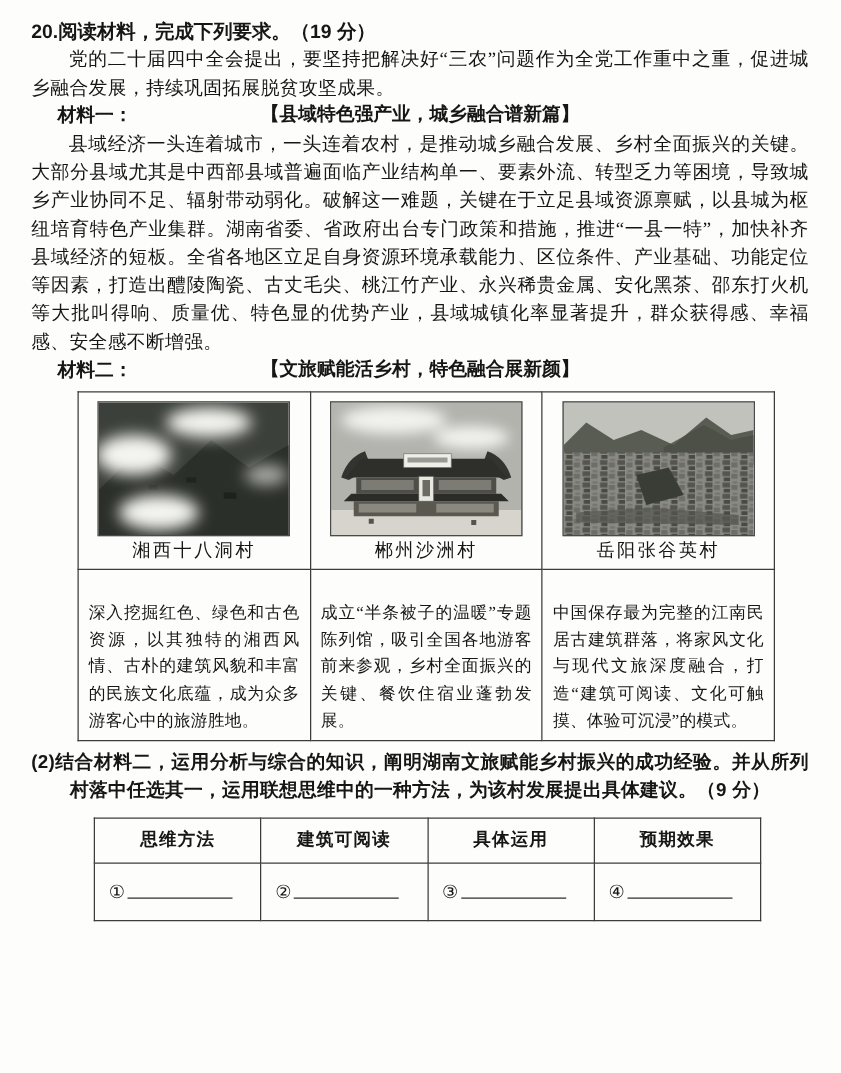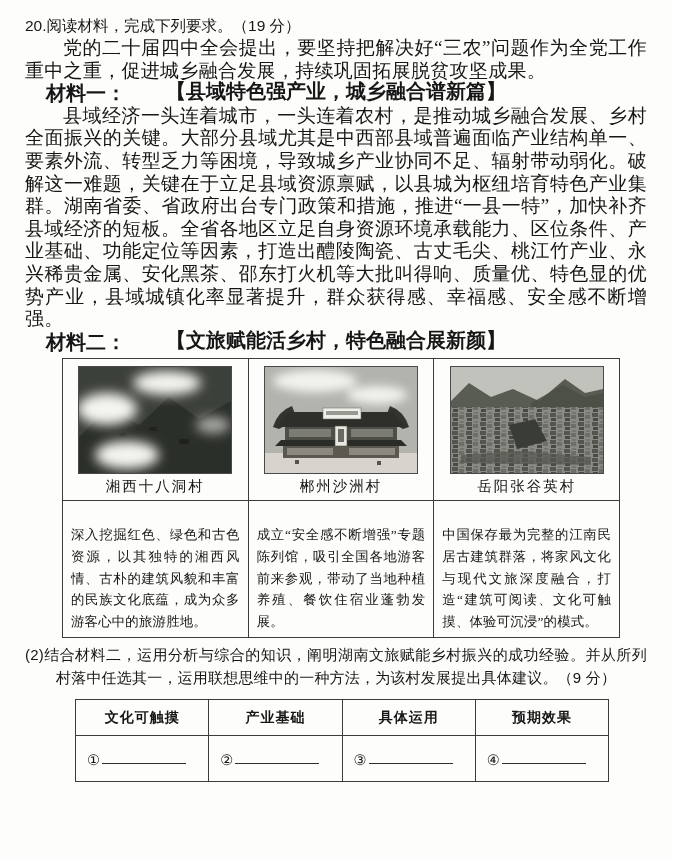--- a/index.html
+++ b/index.html
@@ -7,28 +7,28 @@
     position:relative;
     width:673px;height:858px;
     box-sizing:border-box;
     padding:14px 26px 0 25px;
     background:#fdfdfb;
     color:#161616;
     overflow:hidden;
   }
   .kai{font-family:"Liberation Serif","DejaVu Serif",serif;}
   .hei{font-family:"Liberation Sans","DejaVu Sans",sans-serif;font-weight:700;}
-  .qfont{font-family:"Liberation Sans","DejaVu Sans",sans-serif;font-weight:400;}
+  .qfont{font-family:"Liberation Sans","DejaVu Sans",sans-serif;font-weight:700;}
 
   .line20{font-size:15.5px;line-height:23px;}
   p.para{
-    margin:0;font-size:19px;line-height:22.6px;
+    margin:0;font-size:15px;line-height:22.6px;
     text-align:justify;text-indent:2em;letter-spacing:.3px;
   }
-  .mat-head{position:relative;height:22.6px;line-height:22.6px;font-size:20px;}
+  .mat-head{position:relative;height:22.6px;line-height:22.6px;font-size:15px;}
   .mat-label{position:absolute;left:21px;top:0;}
   .mat-title{display:block;text-align:center;font-family:Liberation Mono, monospace;}
 
   table.village-table{
     border-collapse:collapse;
     margin:5px 0 3px 37px;
     width:558px;
     table-layout:fixed;
     border-radius:10px;
   }
@@ -190,36 +190,36 @@
           </svg>
         </div>
         <div class="caption kai">岳阳张谷英村</div>
       </td>
     </tr>
     <tr>
       <td class="desc kai">
         <div class="inner">深入挖掘红色、绿色和古色资源，以其独特的湘西风情、古朴的建筑风貌和丰富的民族文化底蕴，成为众多游客心中的旅游胜地。</div>
       </td>
       <td class="desc kai">
-        <div class="inner">成立“安全感不断增强”专题陈列馆，吸引全国各地游客前来参观，带动了当地种植养殖、餐饮住宿业蓬勃发展。</div>
+        <div class="inner">成立“半条被子的温暖”专题陈列馆，吸引全国各地游客前来参观，乡村全面振兴的关键、餐饮住宿业蓬勃发展。</div>
       </td>
       <td class="desc kai">
         <div class="inner">中国保存最为完整的江南民居古建筑群落，将家风文化与现代文旅深度融合，打造“建筑可阅读、文化可触摸、体验可沉浸”的模式。</div>
       </td>
     </tr>
   </tbody>
     </table>
 
   <p class="question qfont">(2)结合材料二，运用分析与综合的知识，阐明湖南文旅赋能乡村振兴的成功经验。并从所列村落中任选其一，运用联想思维中的一种方法，为该村发展提出具体建议。（9 分）</p>
 
   <table class="answer-table">
     <tbody>
         <tr>
-      <th>文化可触摸</th>
-      <th>产业基础</th>
+      <th>思维方法</th>
+      <th>建筑可阅读</th>
       <th>具体运用</th>
       <th>预期效果</th>
     </tr>
     <tr>
       <td class="kai">
         <span>①</span><span class="blank-line"></span>
       </td>
       <td class="kai">
         <span>②</span><span class="blank-line"></span>
       </td>

